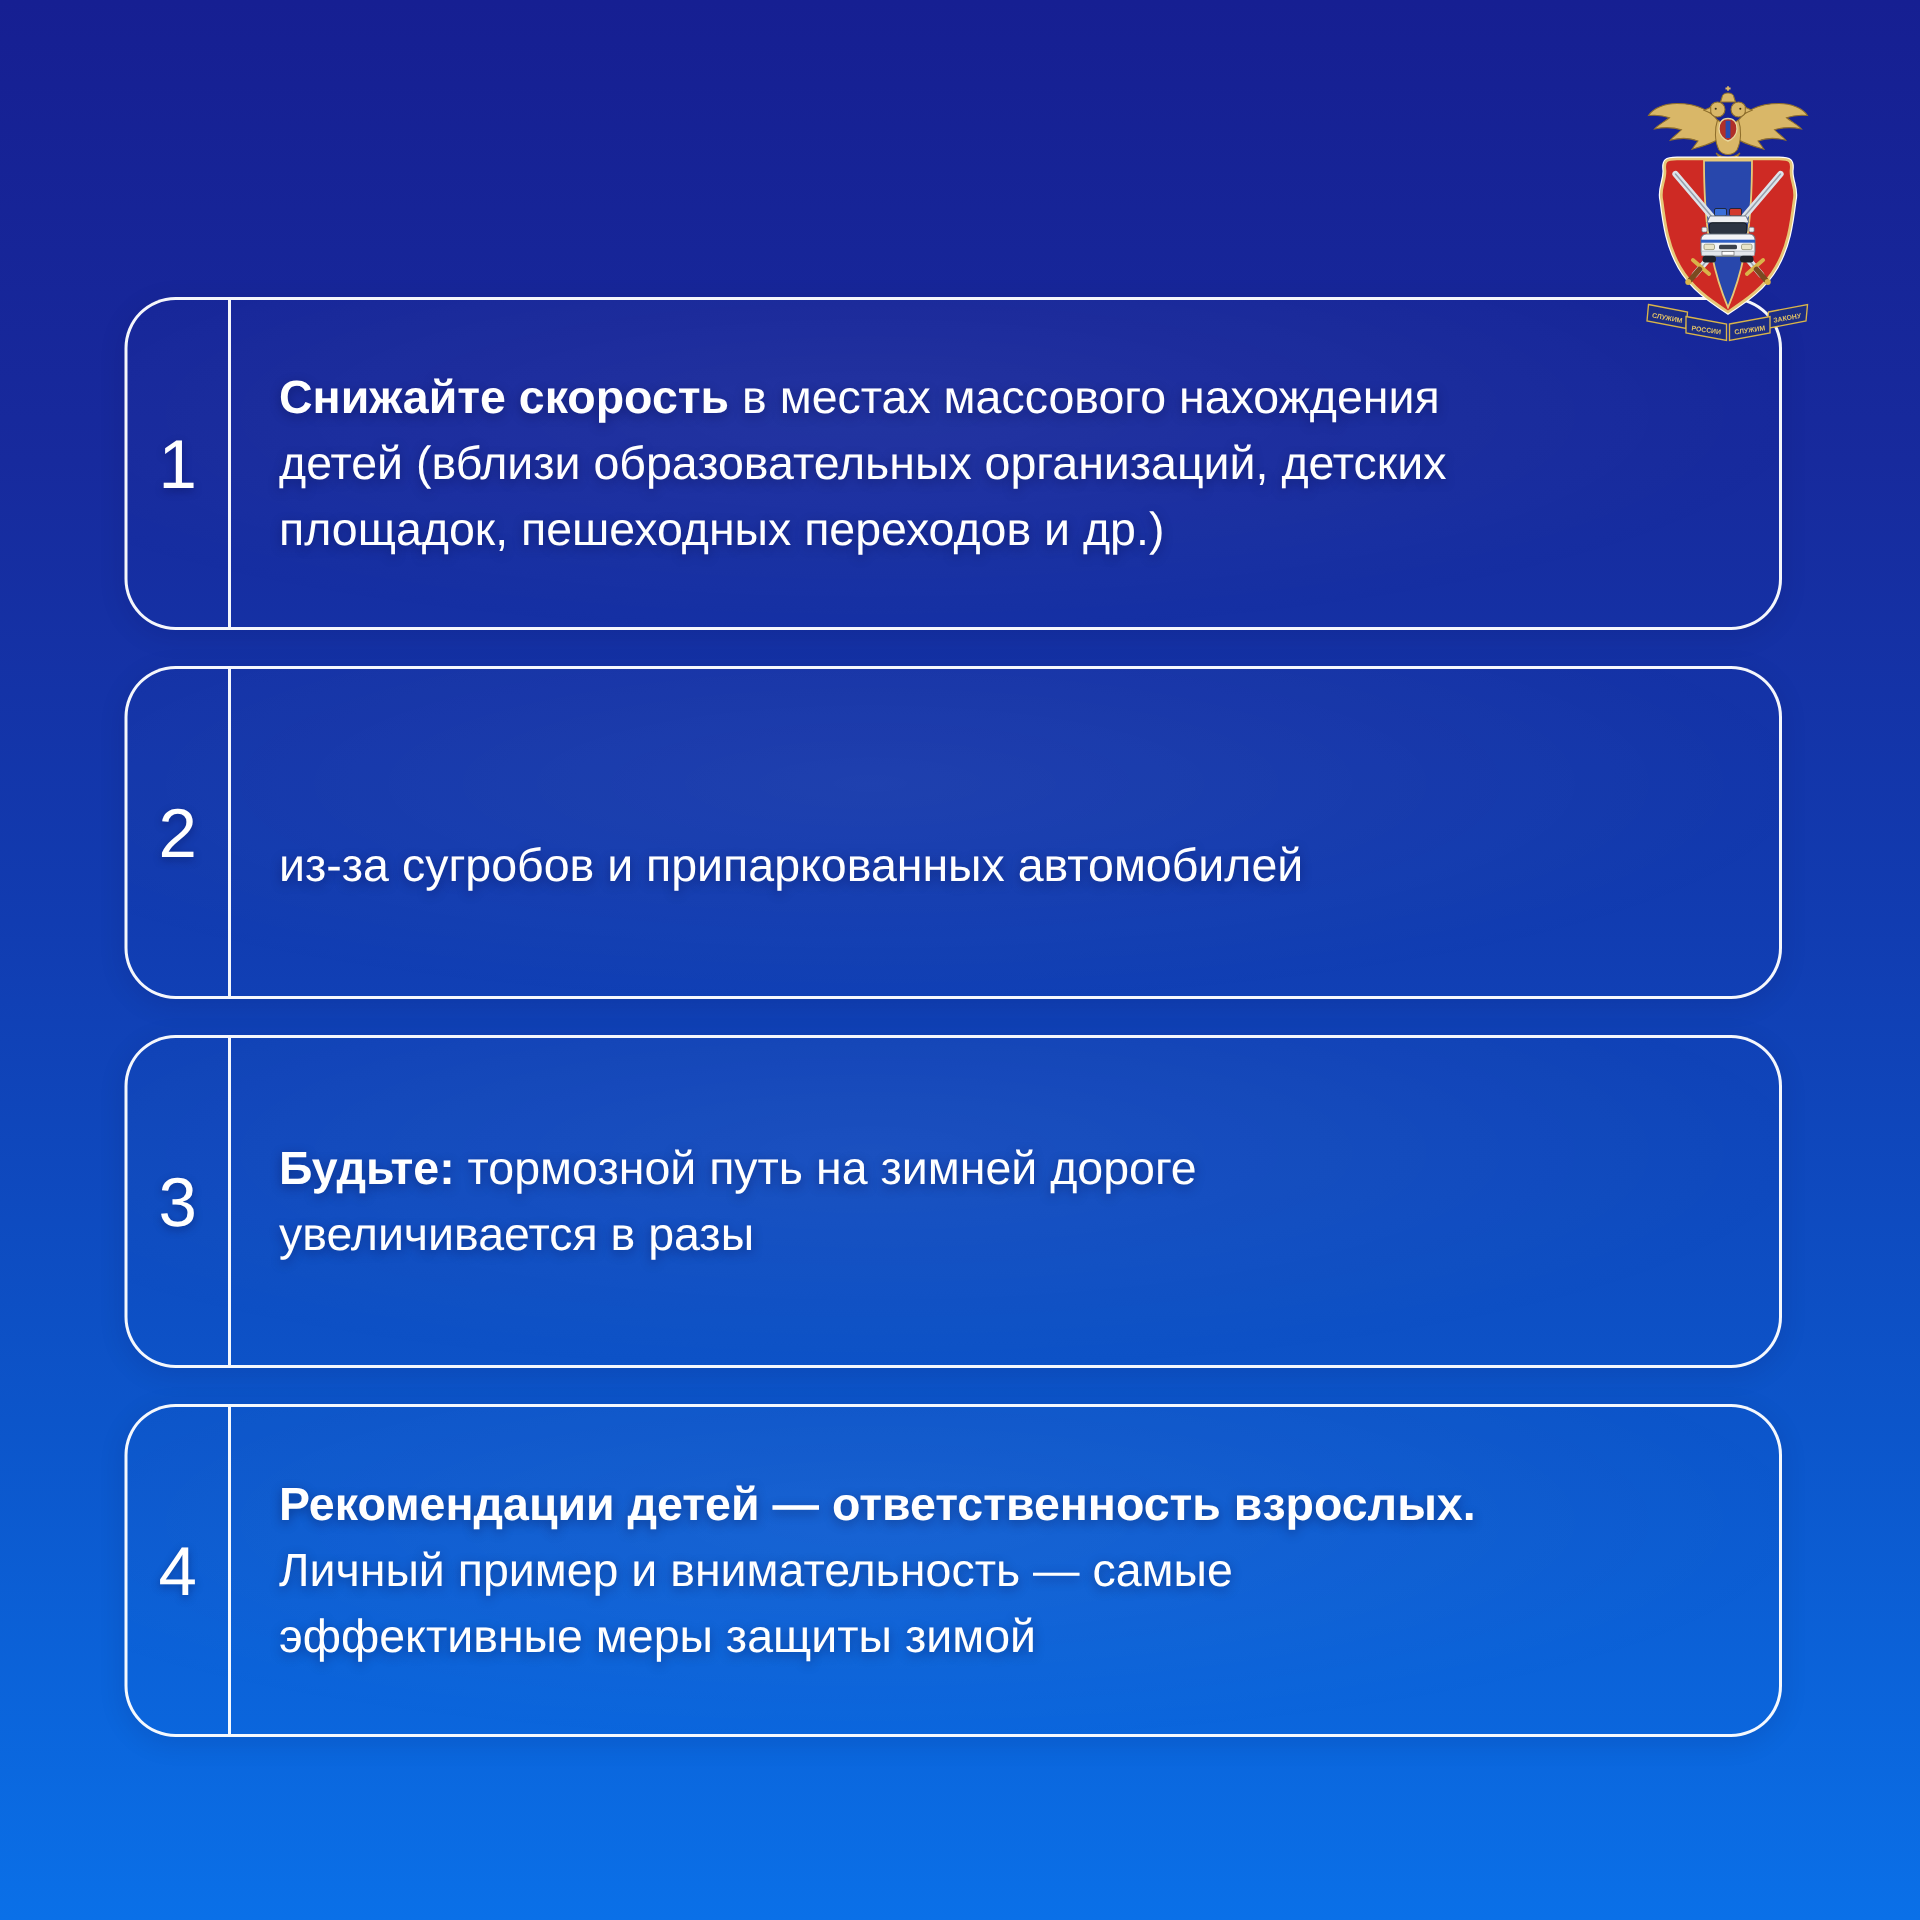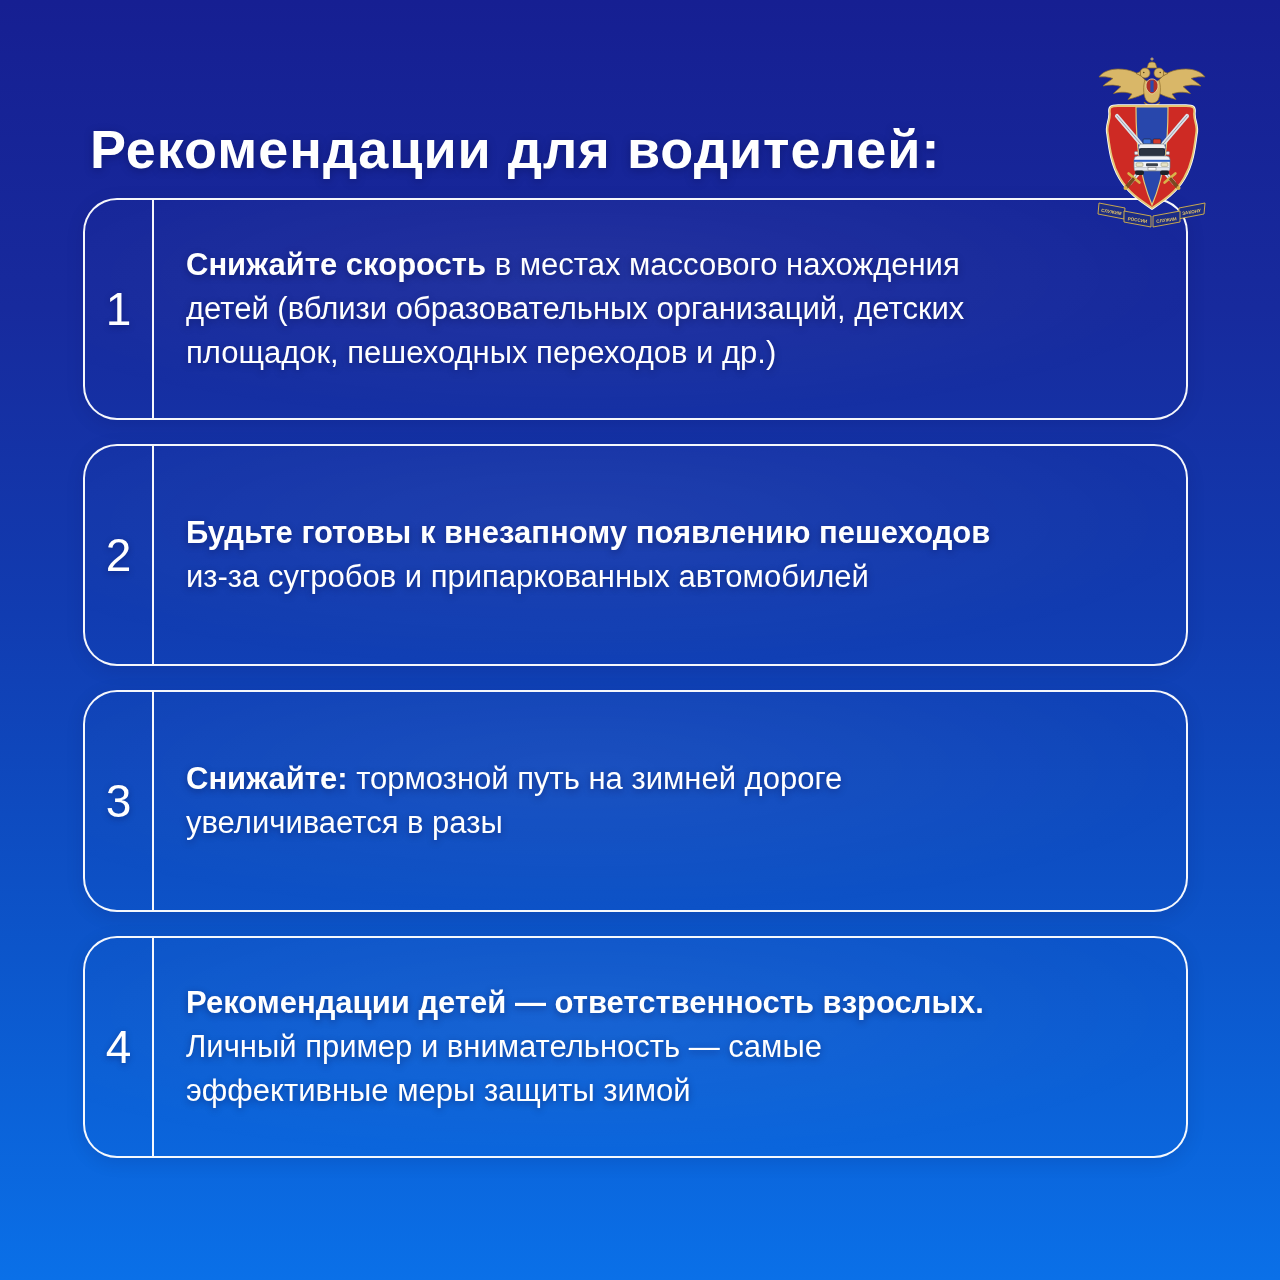--- a/index.html
+++ b/index.html
@@ -44,21 +44,20 @@
   }
   .card-text .bold{font-weight:700;}
   .emblem{position:absolute;left:1096px;top:56px;width:112px;height:180px;z-index:5;}
   .emblem svg{display:block;width:112px;height:180px;}
 </style>
 </head>
 <body>
 
 <div class="poster">
 
-  <h1 class="page-title">Рекомендации для водителей:</h1>
 
   <div class="emblem">
     <svg viewBox="0 0 112 180" xmlns="http://www.w3.org/2000/svg">
 
       <g stroke="#8F6F2C" stroke-width="0.7" fill="#D9B768">
         <path d="M51,27 C45,17 34,13 22,13 C14,13 6,16 3,21 C8,20.5 13,21 17,22.5 C13,25.5 9,27.5 7,30 C14,28.5 20,29 25,30.5 C22,33.5 19,35.5 17.5,37.5 C25,35.5 31,36 36,38 C34.5,40 33,42 32,43.5 C39,41.5 46,39.5 50,36.5 Z"></path>
         <path d="M61,27 C67,17 78,13 90,13 C98,13 106,16 109,21 C104,20.5 99,21 95,22.5 C99,25.5 103,27.5 105,30 C98,28.5 92,29 87,30.5 C90,33.5 93,35.5 94.5,37.5 C87,35.5 81,36 76,38 C77.5,40 79,42 80,43.5 C73,41.5 66,39.5 62,36.5 Z"></path>
         <path d="M49,24 C47,30 47,38 50,44 C53,48 59,48 62,44 C65,38 65,30 63,24 C59,27 53,27 49,24 Z"></path>
         <path d="M48,46 L56,58 L64,46 C59,50 53,50 48,46 Z" fill="#C8A24E"></path>
         <circle cx="49" cy="17" r="5"></circle>
@@ -133,29 +132,29 @@
       <div class="card-text">
         <p><span class="bold">Снижайте скорость</span><span> в местах массового нахождения
 детей (вблизи образовательных организаций, детских
 площадок, пешеходных переходов и др.)</span></p>
       </div>
     </div>
 
     <div class="card">
       <div class="card-num">2</div>
       <div class="card-text">
-        <p><span class="bold">Будьте готовы к внезапному появлению пешеходов</span><span>
+        <p><span>
 из-за сугробов и припаркованных автомобилей</span></p>
       </div>
     </div>
 
     <div class="card">
       <div class="card-num">3</div>
       <div class="card-text">
-        <p><span class="bold">Снижайте:</span><span> тормозной путь на зимней дороге
+        <p><span class="bold">Будьте:</span><span> тормозной путь на зимней дороге
 увеличивается в разы</span></p>
       </div>
     </div>
 
     <div class="card">
       <div class="card-num">4</div>
       <div class="card-text">
         <p><span class="bold">Рекомендации детей — ответственность взрослых.</span><span>
 Личный пример и внимательность — самые
 эффективные меры защиты зимой</span></p>

